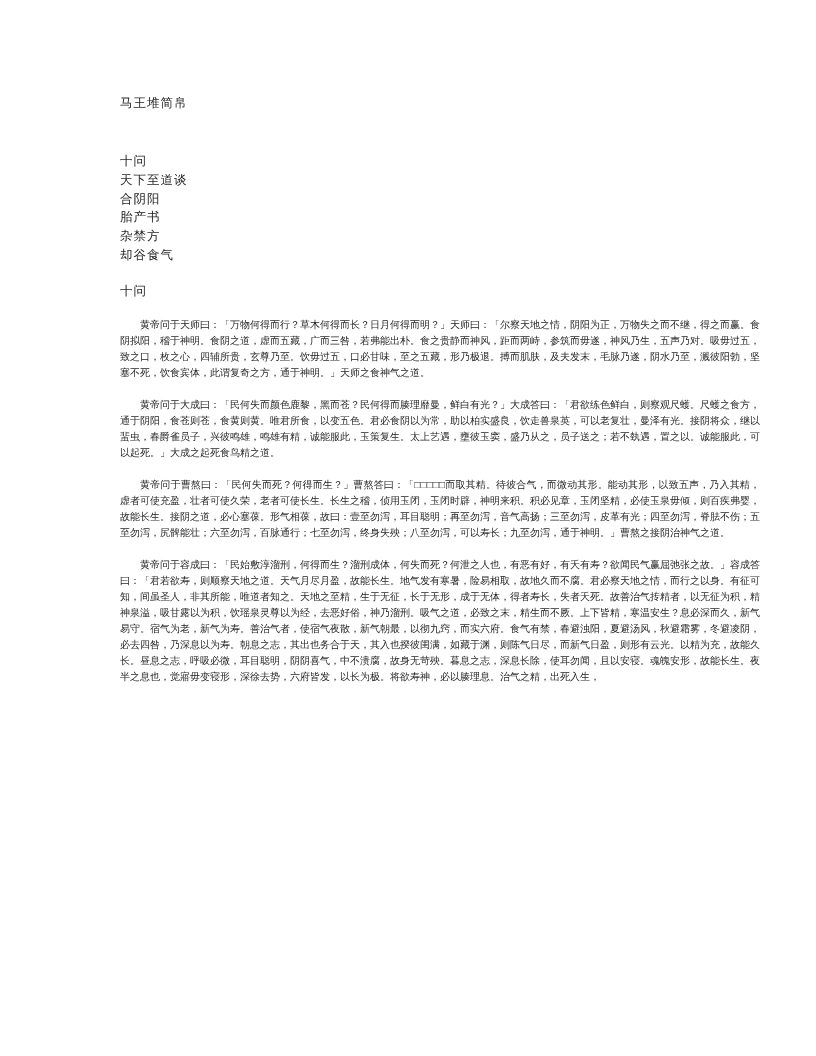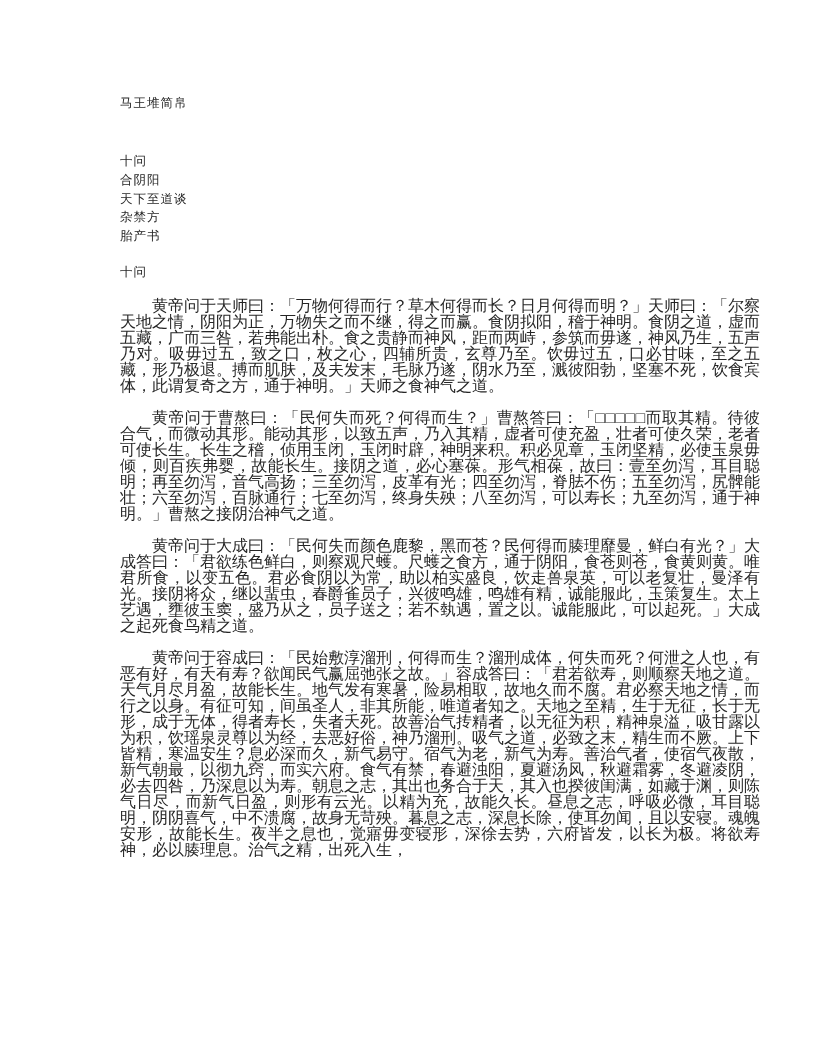--- a/index.html
+++ b/index.html
@@ -34,45 +34,46 @@
     letter-spacing: 1px;
   }
   .section-heading {
     margin-top: 17px;
     font-size: 12.5px;
     line-height: 19px;
     letter-spacing: 1px;
   }
   .body-text p {
     margin: 16px 0 0 0;
-    font-size: 16px;
+    font-size: 10px;
     line-height: 16px;
     text-indent: 2em;
     text-align: justify;
     text-justify: inter-ideograph;
     word-break: break-all;
   }
 </style>
 </head>
 <body>
 
 <div class="doc">
   <div class="title">马王堆简帛</div>
 
   <div class="toc">
 
   <div class="toc-item">十问</div>
+      <div class="toc-item">天下至道谈</div>
       <div class="toc-item">合阴阳</div>
-      <div class="toc-item">天下至道谈</div>
+      <div class="toc-item">胎产书</div>
       <div class="toc-item">杂禁方</div>
-      <div class="toc-item">胎产书</div>
+      <div class="toc-item">却谷食气</div>
     </div>
 
   <div class="section-heading">十问</div>
 
   <div class="body-text">
 
   <p>黄帝问于天师曰：「万物何得而行？草木何得而长？日月何得而明？」天师曰：「尔察天地之情，阴阳为正，万物失之而不继，得之而赢。食阴拟阳，稽于神明。食阴之道，虚而五藏，广而三咎，若弗能出朴。食之贵静而神风，距而两峙，参筑而毋遂，神风乃生，五声乃对。吸毋过五，致之口，枚之心，四辅所贵，玄尊乃至。饮毋过五，口必甘味，至之五藏，形乃极退。搏而肌肤，及夫发末，毛脉乃遂，阴水乃至，溅彼阳勃，坚塞不死，饮食宾体，此谓复奇之方，通于神明。」天师之食神气之道。</p>
+      <p>黄帝问于大成曰：「民何失而颜色鹿黎，黑而苍？民何得而腠理靡曼，鲜白有光？」大成答曰：「君欲练色鲜白，则察观尺蠖。尺蠖之食方，通于阴阳，食苍则苍，食黄则黄。唯君所食，以变五色。君必食阴以为常，助以柏实盛良，饮走兽泉英，可以老复壮，曼泽有光。接阴将众，继以蜚虫，春爵雀员子，兴彼鸣雄，鸣雄有精，诚能服此，玉策复生。太上艺遇，壅彼玉窦，盛乃从之，员子送之；若不埶遇，置之以。诚能服此，可以起死。」大成之起死食鸟精之道。</p>
       <p>黄帝问于曹熬曰：「民何失而死？何得而生？」曹熬答曰：「□□□□□而取其精。待彼合气，而微动其形。能动其形，以致五声，乃入其精，虚者可使充盈，壮者可使久荣，老者可使长生。长生之稽，侦用玉闭，玉闭时辟，神明来积。积必见章，玉闭坚精，必使玉泉毋倾，则百疾弗婴，故能长生。接阴之道，必心塞葆。形气相葆，故曰：壹至勿泻，耳目聪明；再至勿泻，音气高扬；三至勿泻，皮革有光；四至勿泻，脊胠不伤；五至勿泻，尻髀能壮；六至勿泻，百脉通行；七至勿泻，终身失殃；八至勿泻，可以寿长；九至勿泻，通于神明。」曹熬之接阴治神气之道。</p>
-      <p>黄帝问于大成曰：「民何失而颜色鹿黎，黑而苍？民何得而腠理靡曼，鲜白有光？」大成答曰：「君欲练色鲜白，则察观尺蠖。尺蠖之食方，通于阴阳，食苍则苍，食黄则黄。唯君所食，以变五色。君必食阴以为常，助以柏实盛良，饮走兽泉英，可以老复壮，曼泽有光。接阴将众，继以蜚虫，春爵雀员子，兴彼鸣雄，鸣雄有精，诚能服此，玉策复生。太上艺遇，壅彼玉窦，盛乃从之，员子送之；若不埶遇，置之以。诚能服此，可以起死。」大成之起死食鸟精之道。</p>
       <p>黄帝问于容成曰：「民始敷淳溜刑，何得而生？溜刑成体，何失而死？何泄之人也，有恶有好，有夭有寿？欲闻民气赢屈弛张之故。」容成答曰：「君若欲寿，则顺察天地之道。天气月尽月盈，故能长生。地气发有寒暑，险易相取，故地久而不腐。君必察天地之情，而行之以身。有征可知，间虽圣人，非其所能，唯道者知之。天地之至精，生于无征，长于无形，成于无体，得者寿长，失者夭死。故善治气抟精者，以无征为积，精神泉溢，吸甘露以为积，饮瑶泉灵尊以为经，去恶好俗，神乃溜刑。吸气之道，必致之末，精生而不厥。上下皆精，寒温安生？息必深而久，新气易守。宿气为老，新气为寿。善治气者，使宿气夜散，新气朝最，以彻九窍，而实六府。食气有禁，春避浊阳，夏避汤风，秋避霜雾，冬避凌阴，必去四咎，乃深息以为寿。朝息之志，其出也务合于天，其入也揆彼闺满，如藏于渊，则陈气日尽，而新气日盈，则形有云光。以精为充，故能久长。昼息之志，呼吸必微，耳目聪明，阴阴喜气，中不溃腐，故身无苛殃。暮息之志，深息长除，使耳勿闻，且以安寝。魂魄安形，故能长生。夜半之息也，觉寤毋变寝形，深徐去势，六府皆发，以长为极。将欲寿神，必以腠理息。治气之精，出死入生，</p>
     </div>
 </div>
 
 </body></html>

